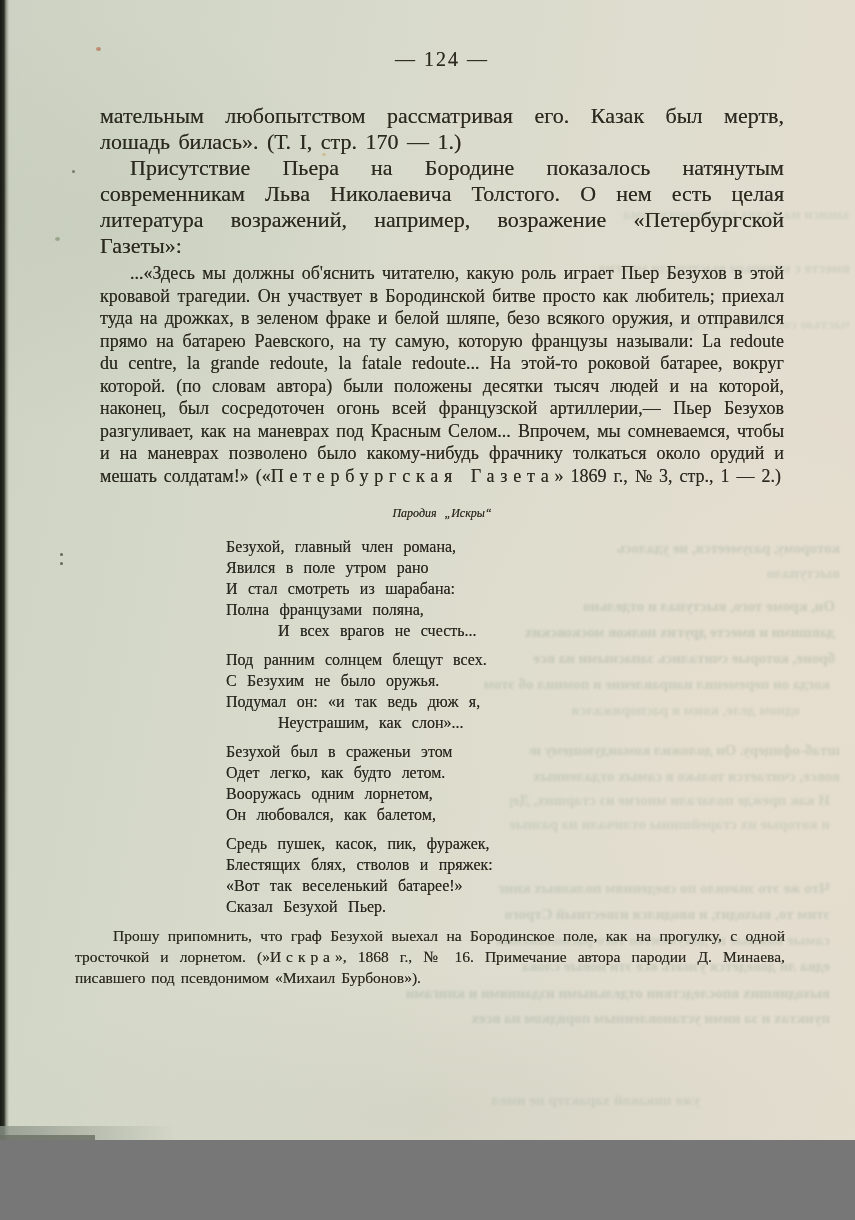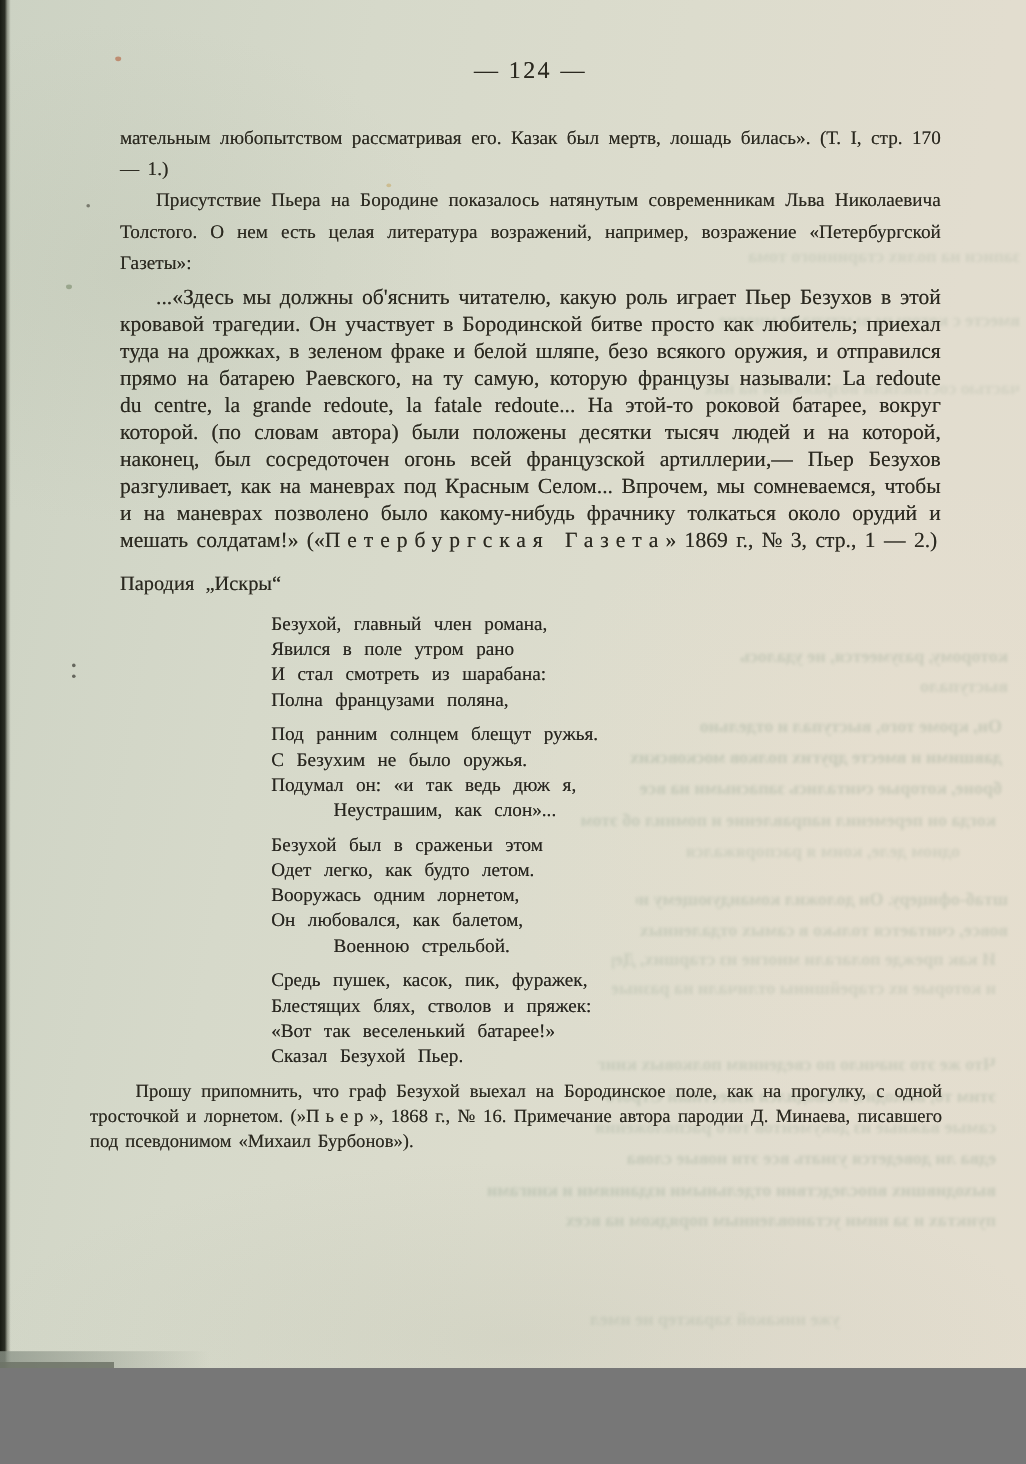--- a/index.html
+++ b/index.html
@@ -34,27 +34,27 @@
     background:#6d7366;opacity:.85;
   }
   .content{
     position:absolute;left:100px;top:48px;width:684px;
   }
   .pagenum{
     text-align:center;font-size:20px;letter-spacing:2px;
     margin:0 0 33px 0;line-height:22px;
   }
   p{margin:0;text-align:justify;}
-  .p-body{font-size:16px;line-height:26px;word-spacing:3px;}
+  .p-body{font-size:22px;line-height:26px;word-spacing:3px;}
   .p-indent{text-indent:30px;}
   .p-quote{font-size:18px;line-height:22.5px;word-spacing:2.5px;text-indent:30px;margin-top:3px;}
   .spaced{letter-spacing:.32em;}
   .heading{
-    font-size:17px;line-height:22px;
-    margin:15px 0 12px 0;word-spacing:5px;
+    text-align:center;font-size:12px;line-height:22px;
+    margin:15px 0 12px 0;word-spacing:5px;font-style:italic;
   }
   .poem{
     margin-left:126px;
     font-weight:normal;
     font-size:16px;line-height:21px;
     word-spacing:.4em;
     color:#282620;
   }
   .stanza{margin-bottom:8px;}
   .pline{white-space:nowrap;}
@@ -118,43 +118,43 @@
     <p class="p-quote"><span>...«Здесь мы должны об'яснить читателю, какую роль играет Пьер Безухов в этой кровавой трагедии. Он участвует в Бородинской битве просто как любитель; приехал туда на дрожках, в зеленом фраке и белой шляпе, безо всякого оружия, и отправился прямо на батарею Раевского, на ту самую, которую французы называли: La redoute du centre, la grande redoute, la fatale redoute... На этой-то роковой батарее, вокруг которой. (по словам автора) были положены десятки тысяч людей и на которой, наконец, был сосредоточен огонь всей французской артиллерии,— Пьер Безухов разгуливает, как на маневрах под Красным Селом... Впрочем, мы сомневаемся, чтобы и на маневрах позволено было какому-нибудь фрачнику толкаться около орудий и мешать солдатам!» («</span><span class="spaced">Петербургская Газета</span><span>» 1869 г., № 3, стр., 1 — 2.)</span></p>
 
     <div class="heading">Пародия „Искры“</div>
 
     <div class="poem">
       <div class="stanza">
         <div class="pline">Безухой, главный член романа,</div>
         <div class="pline">Явился в поле утром рано</div>
         <div class="pline">И стал смотреть из шарабана:</div>
         <div class="pline">Полна французами поляна,</div>
+        <div class="pline indent">И всех врагов не счесть...</div>
       </div>
       <div class="stanza">
-        <div class="pline">Под ранним солнцем блещут ружья.</div>
+        <div class="pline">Под ранним солнцем блещут всех.</div>
         <div class="pline">С Безухим не было оружья.</div>
         <div class="pline">Подумал он: «и так ведь дюж я,</div>
         <div class="pline indent">Неустрашим, как слон»...</div>
       </div>
       <div class="stanza">
         <div class="pline">Безухой был в сраженьи этом</div>
         <div class="pline">Одет легко, как будто летом.</div>
         <div class="pline">Вооружась одним лорнетом,</div>
         <div class="pline">Он любовался, как балетом,</div>
-        <div class="pline indent">Военною стрельбой.</div>
       </div>
       <div class="stanza">
         <div class="pline">Средь пушек, касок, пик, фуражек,</div>
         <div class="pline">Блестящих блях, стволов и пряжек:</div>
         <div class="pline">«Вот так веселенький батарее!»</div>
         <div class="pline">Сказал Безухой Пьер.</div>
       </div>
     </div>
 
-    <p class="footnote"><span>Прошу припомнить, что граф Безухой выехал на Бородинское поле, как на прогулку, с одной тросточкой и лорнетом. (»</span><span class="spaced">Пьер</span><span>», 1868 г., № 16. Примечание автора пародии Д. Минаева, писавшего под псевдонимом «Михаил Бурбонов»).</span></p>
+    <p class="footnote"><span>Прошу припомнить, что граф Безухой выехал на Бородинское поле, как на прогулку, с одной тросточкой и лорнетом. (»</span><span class="spaced">Искра</span><span>», 1868 г., № 16. Примечание автора пародии Д. Минаева, писавшего под псевдонимом «Михаил Бурбонов»).</span></p>
 
   </div>
 
   <div class="speck" style="left:96px;top:47px;width:5px;height:4px;background:#b0542e;opacity:.55"></div>
   <div class="speck" style="left:55px;top:237px;width:5px;height:4px;background:#7a8a6a;opacity:.6"></div>
   <div class="speck" style="left:72px;top:170px;width:3px;height:3px;background:#55554a;opacity:.7"></div>
   <div class="speck" style="left:60px;top:553px;width:3px;height:3px;background:#4a4a42;opacity:.8"></div>
   <div class="speck" style="left:60px;top:562px;width:3px;height:3px;background:#4a4a42;opacity:.8"></div>
   <div class="speck" style="left:322px;top:153px;width:4px;height:3px;background:#c4a25a;opacity:.5"></div>
 

